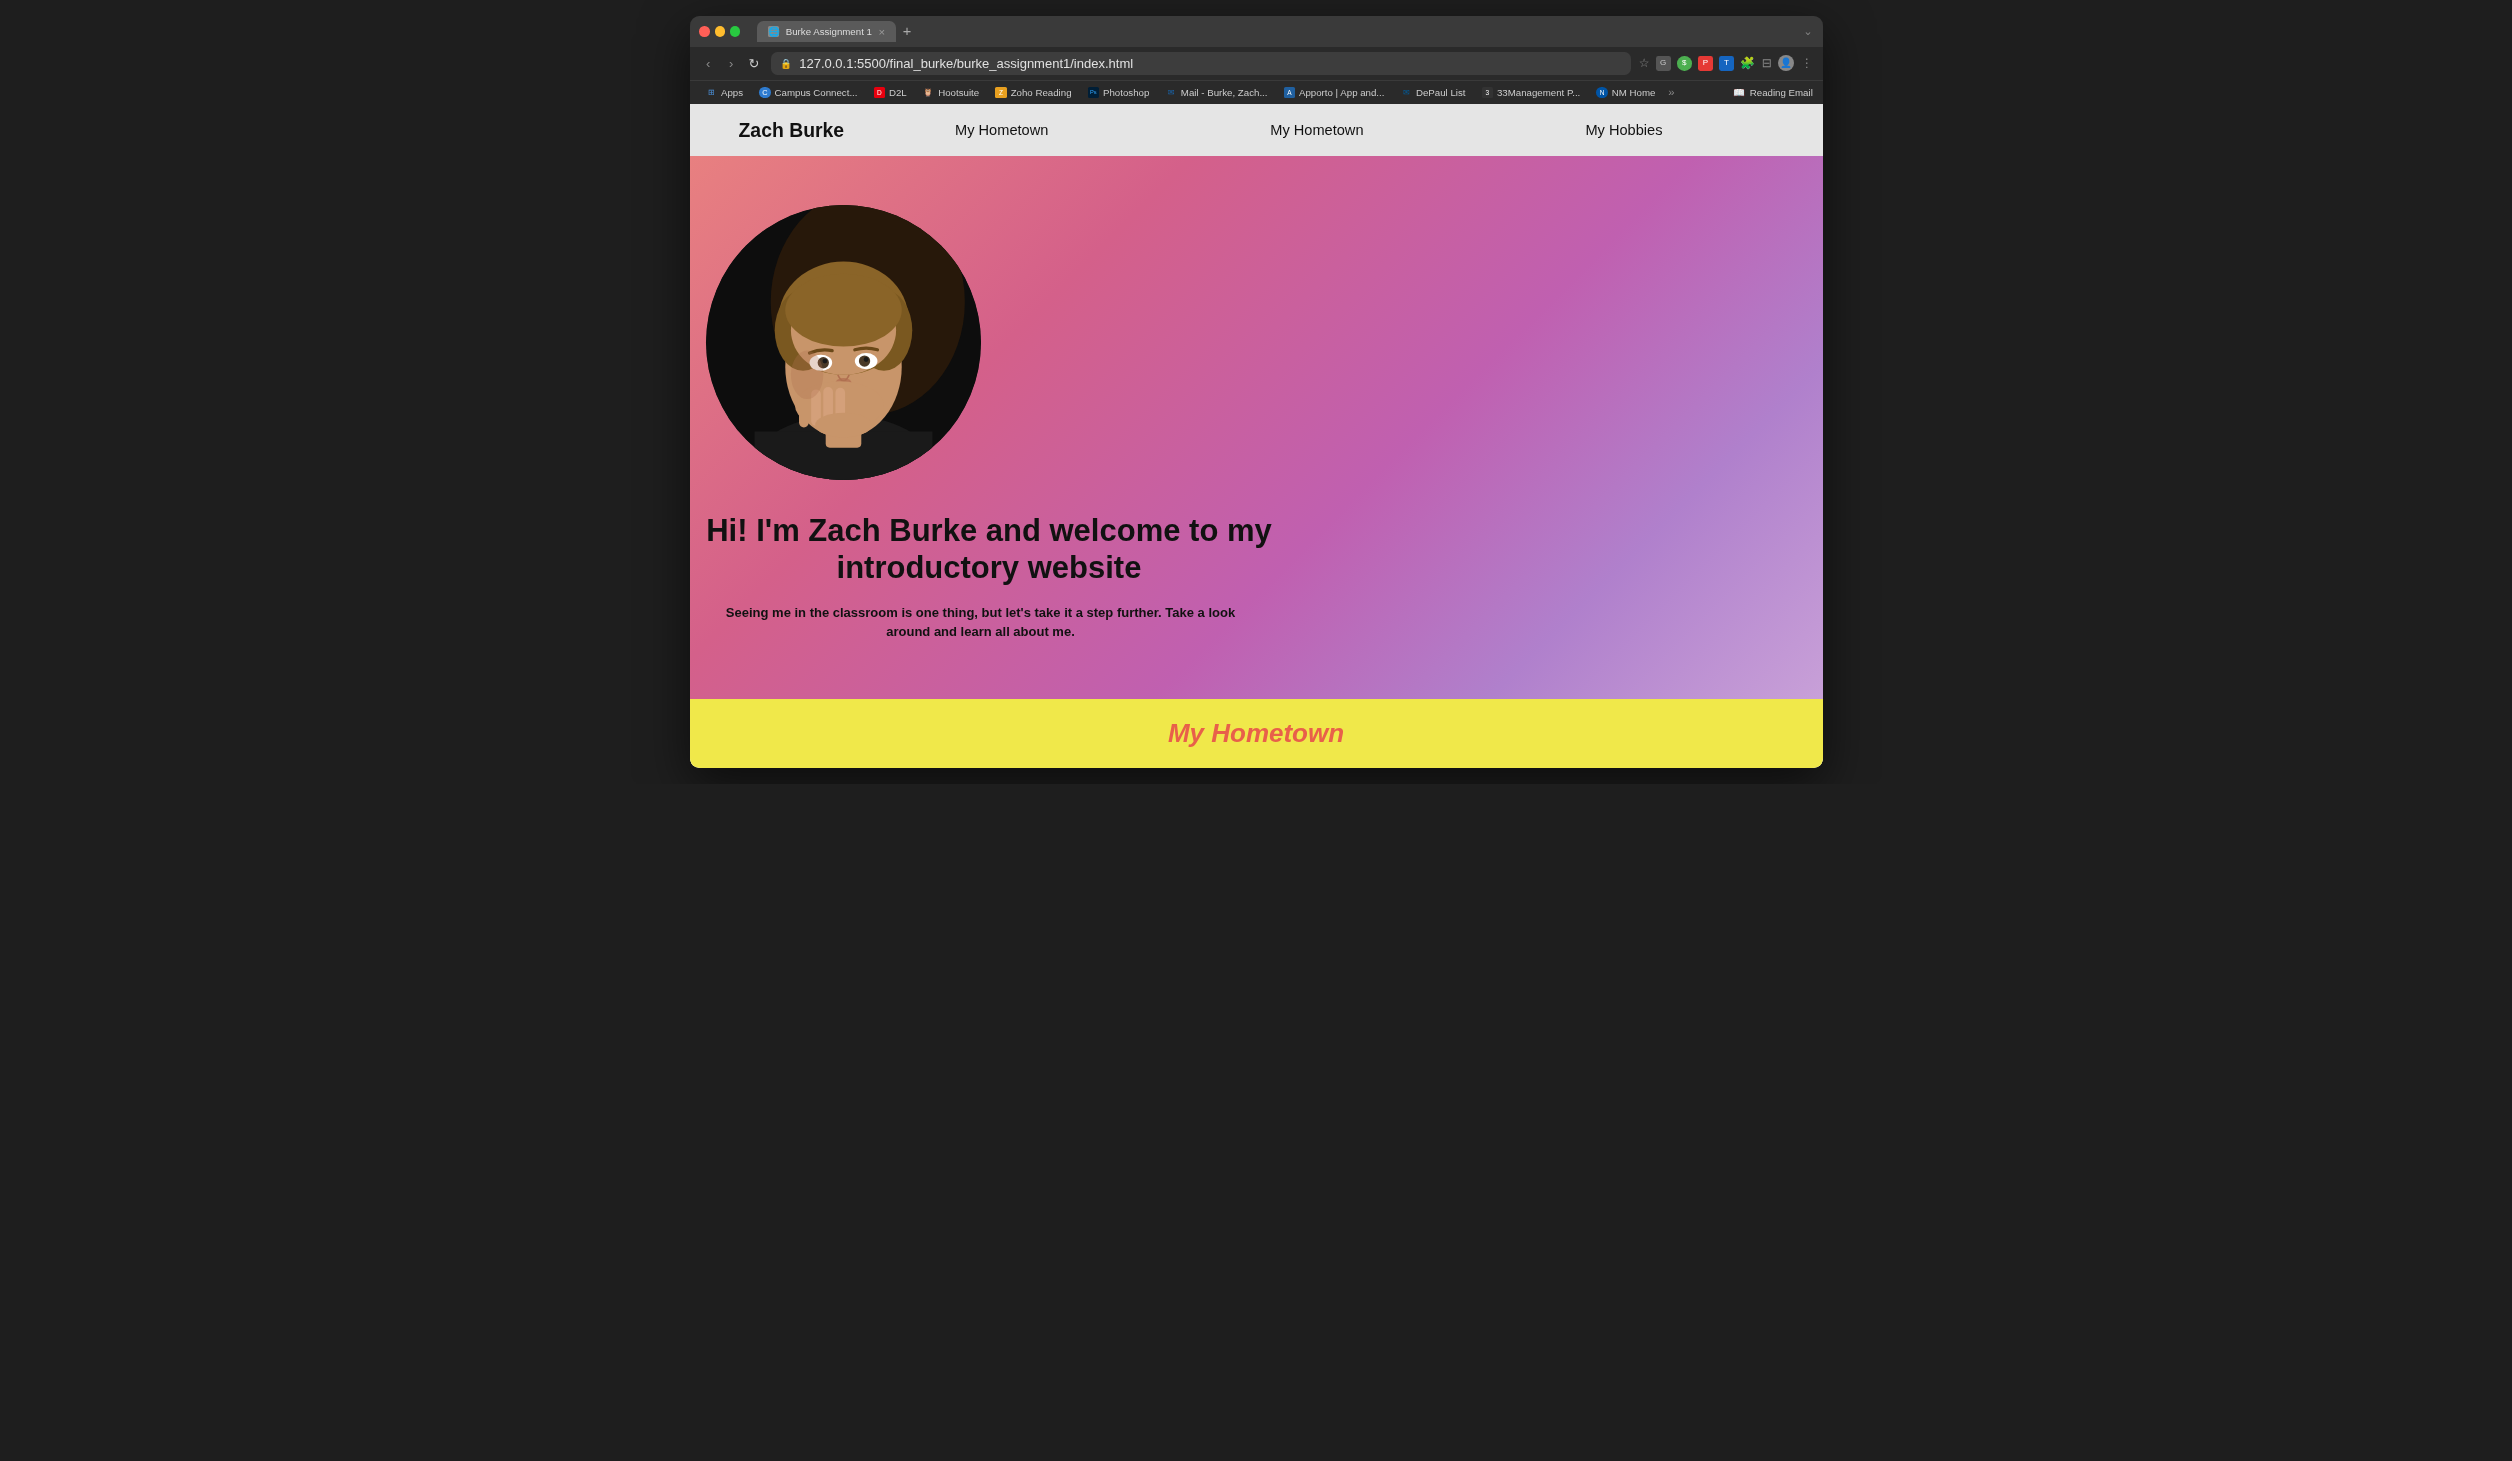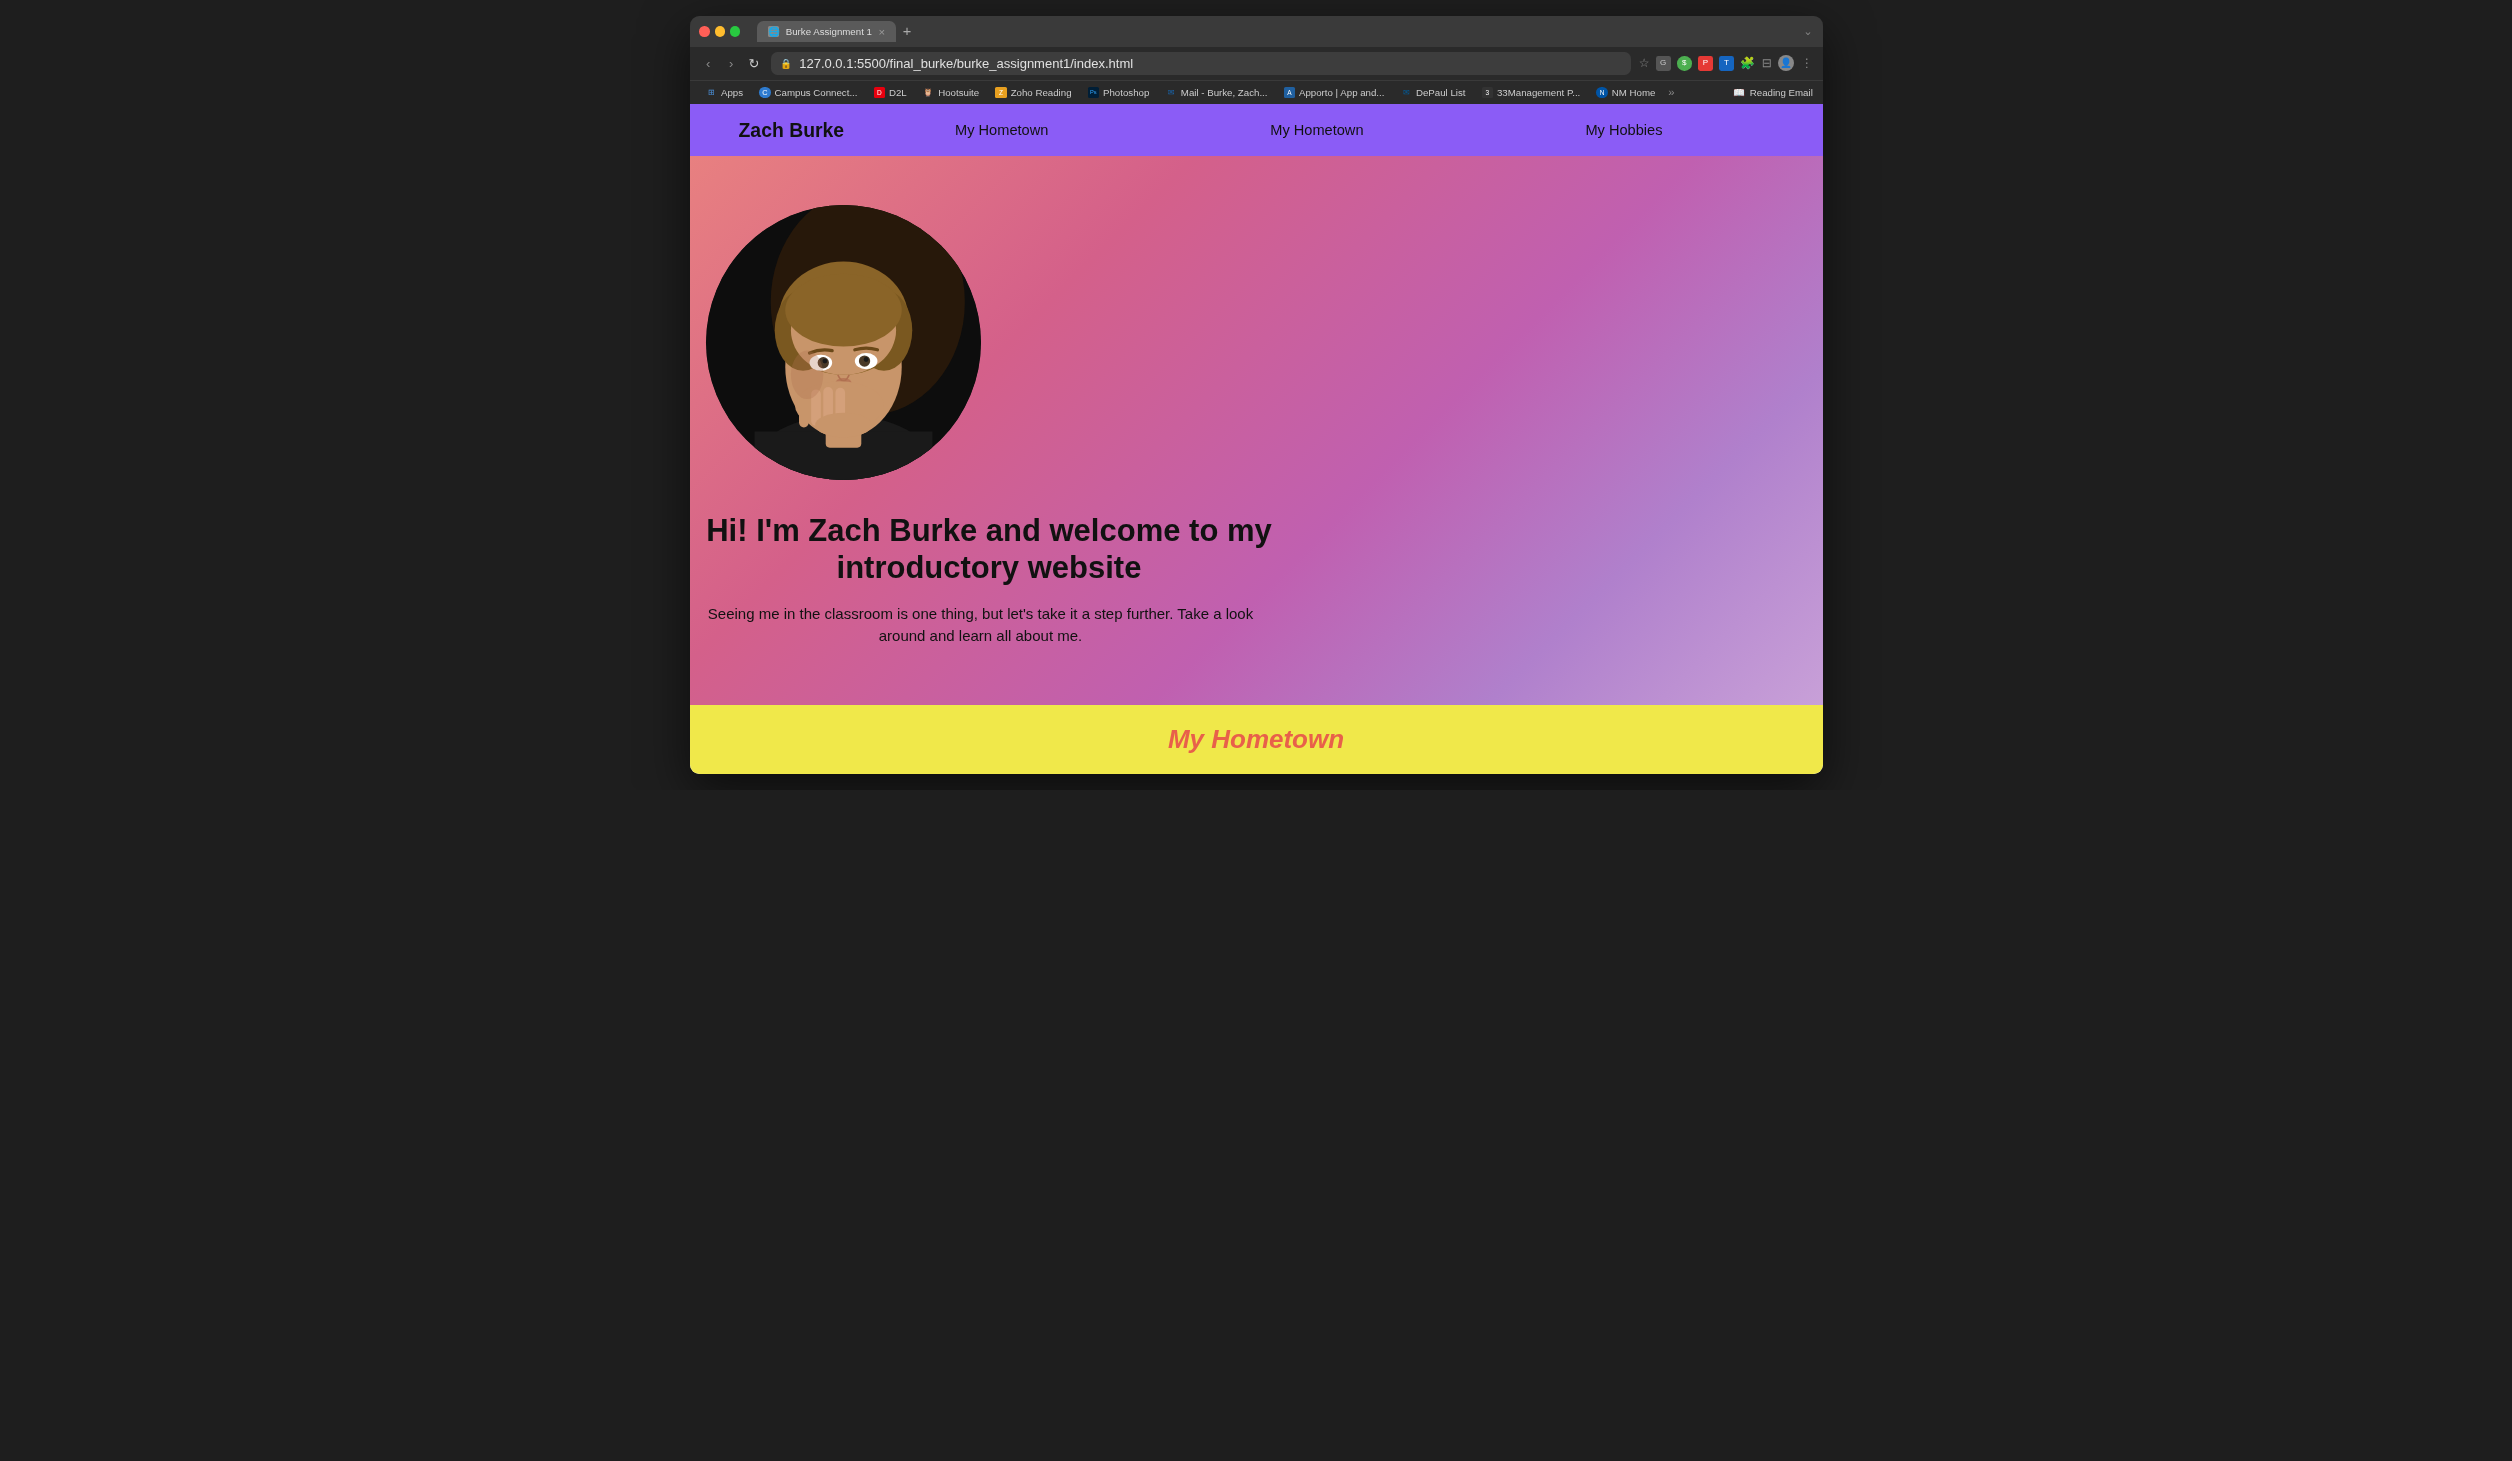--- a/index.html
+++ b/index.html
@@ -182,21 +182,21 @@
     }
 
     
     .webpage {
       background: white;
       overflow: hidden;
     }
 
     
     .site-nav {
-      background: #8b5cf6;
+      background: #e5e5e5;
       padding: 14.6px 49px;
       display: flex;
       align-items: center;
     }
     .site-name {
       font-size: 19.4px;
       font-weight: 700;
       color: #111;
       flex: 0 0 auto;
     }
@@ -237,25 +237,25 @@
 
     .hero-title {
       font-size: 31px;
       font-weight: 800;
       color: #111;
       margin-bottom: 16px;
       max-width: 567px;
       line-height: 1.2;
     }
     .hero-subtitle {
-      font-size: 15px;
+      font-size: 13px;
       color: #111;
       max-width: 550px;
       line-height: 1.5;
-      font-weight: 400;
+      font-weight: 700;
     }
 
     
     .section-preview {
       background: #f0e84a;
       padding: 19.4px;
       text-align: center;
     }
     .section-preview-title {
       font-size: 26px;

